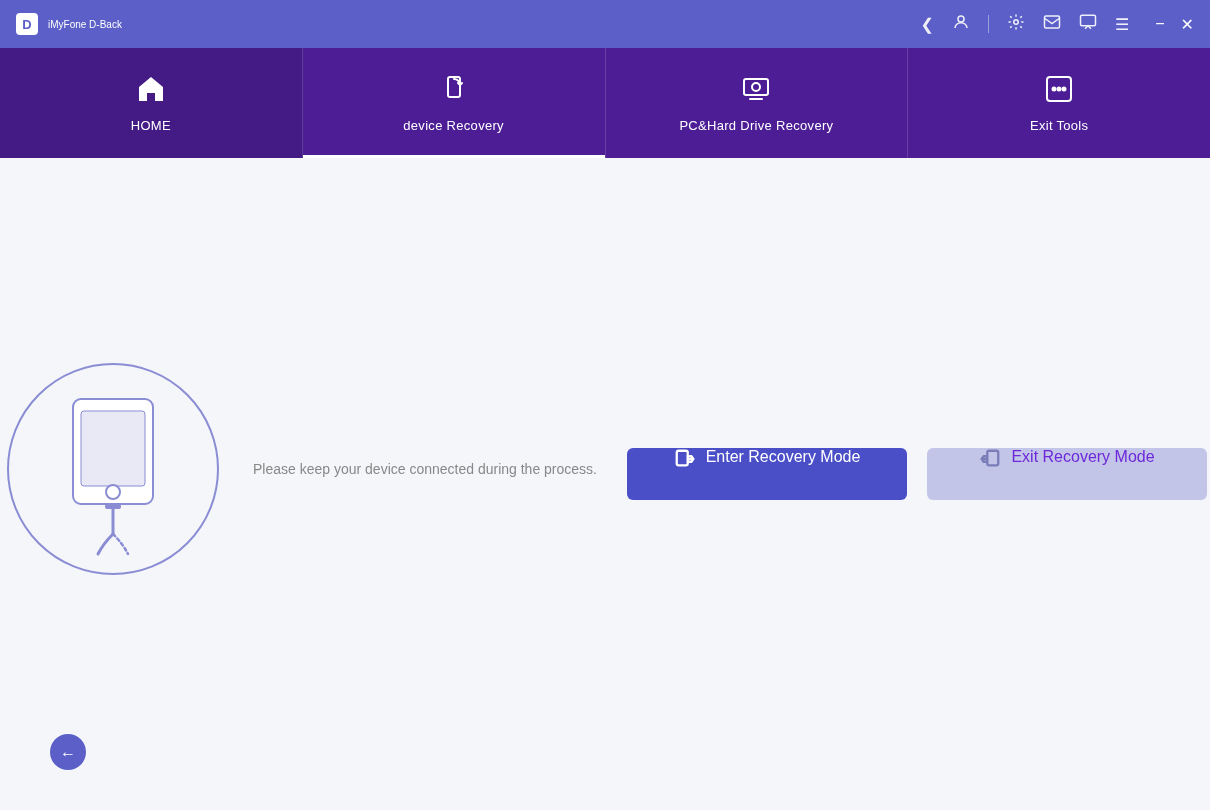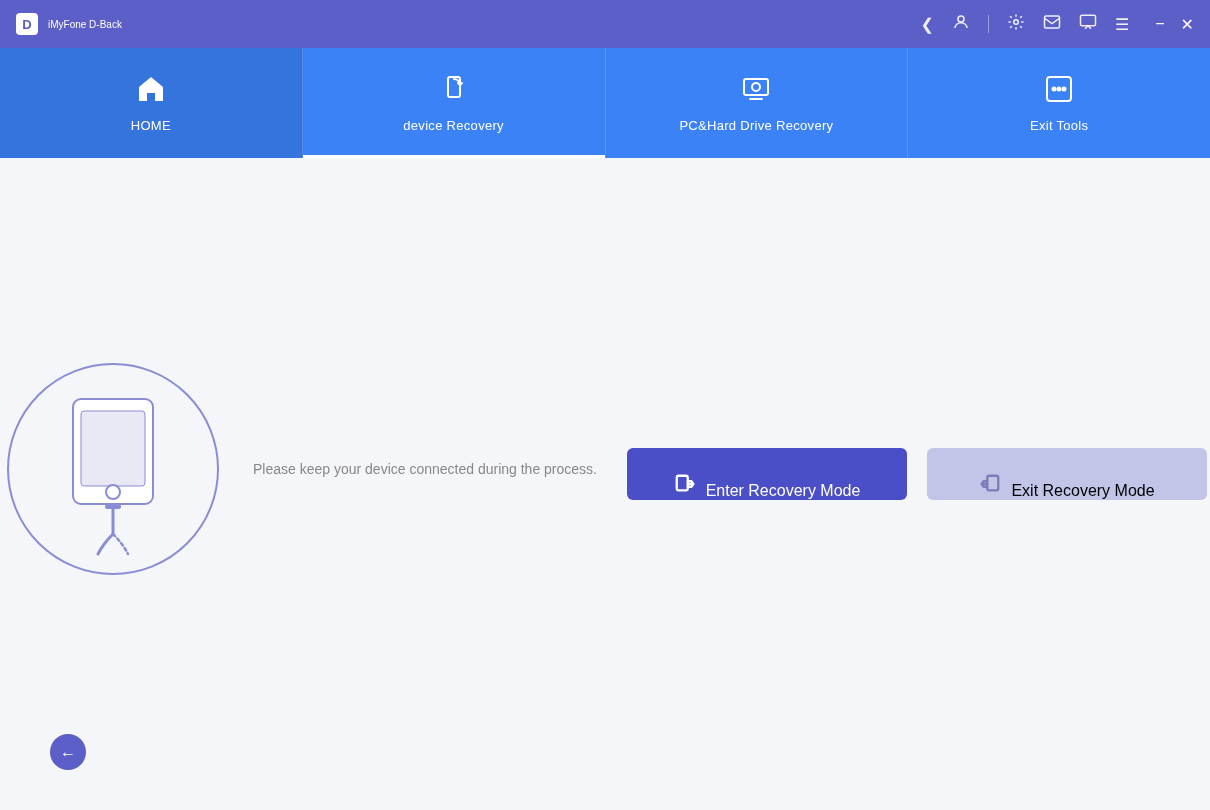--- a/index.html
+++ b/index.html
@@ -64,21 +64,21 @@
       margin-left: 8px;
     }
     .window-controls span {
       color: white;
       cursor: pointer;
       font-size: 16px;
     }
 
     
     .nav-tabs {
-      background: #3b82f6;
+      background: #4c1d95;
       display: flex;
       height: 110px;
       flex-shrink: 0;
     }
     .nav-tab {
       flex: 1;
       display: flex;
       flex-direction: column;
       align-items: center;
       justify-content: center;
@@ -152,31 +152,31 @@
     }
     .btn {
       width: 280px;
       height: 52px;
       border-radius: 6px;
       border: none;
       font-size: 16px;
       font-weight: 500;
       cursor: pointer;
       display: flex;
-      align-items: flex-end;
+      align-items: flex-start;
       justify-content: center;
       gap: 10px;
     }
     .btn-primary {
       background: #4a4ec7;
       color: white;
     }
     .btn-secondary {
       background: #c2c4e8;
-      color: #000000;
+      color: #6d28d9;
       cursor: not-allowed;
     }
     .btn-icon {
       font-size: 18px;
     }
 
     
     .back-btn {
       position: absolute;
       bottom: 40px;

